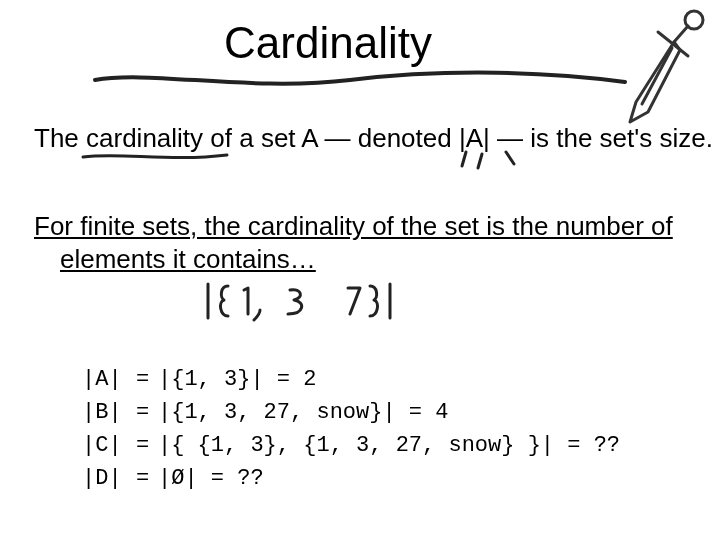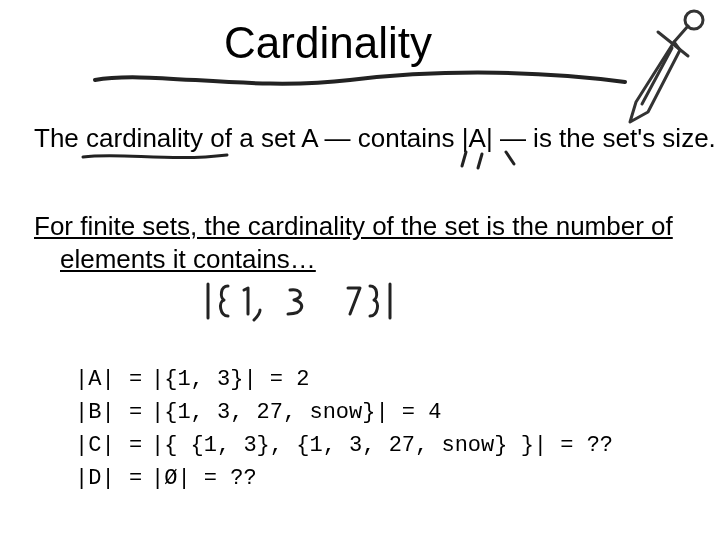--- a/index.html
+++ b/index.html
@@ -45,21 +45,21 @@
     width: 660px;
     font-size: 26px;
     line-height: 1.25;
     text-indent: -26px;
     padding-left: 26px;
     text-decoration: underline;
   }
   .code {
     position: absolute;
     top: 330px;
-    left: 75px;
+    left: 82px;
     font-family: "Courier New", Courier, monospace;
     font-size: 22px;
     line-height: 1.5;
     white-space: pre;
   }
   .code .lhs { display:inline-block; width: 54px; text-align:left; }
   .code .eq  { display:inline-block; width: 22px; text-align:left; }
   
   .sword {
     position: absolute;
@@ -94,21 +94,21 @@
 
       <line x1="52" y1="42" x2="22" y2="98"></line>
     </g>
   </svg>
 
   <svg class="scribble" style="left:90px; top:66px; width:540px; height:30px;" viewBox="0 0 540 30">
     <path d="M5 14 C 60 4, 160 26, 260 14 S 460 6, 535 16" stroke="#222" stroke-width="4" fill="none" stroke-linecap="round"></path>
   </svg>
 
   <div class="para1">
-    <span>The cardinality of a set A — contains</span>
+    <span>The cardinality of a set A — denoted</span>
     <span>|A|</span>
     <span>— is the set's size.</span>
   </div>
 
   <svg class="scribble" style="left:80px; top:150px; width:150px; height:14px;" viewBox="0 0 150 14">
     <path d="M3 7 C 40 2, 90 12, 147 5" stroke="#222" stroke-width="3" fill="none" stroke-linecap="round"></path>
   </svg>
 
   <svg class="scribble" style="left:458px; top:148px; width:60px; height:22px;" viewBox="0 0 60 22">
     <path d="M8 4 L4 18" stroke="#222" stroke-width="3" fill="none" stroke-linecap="round"></path>

